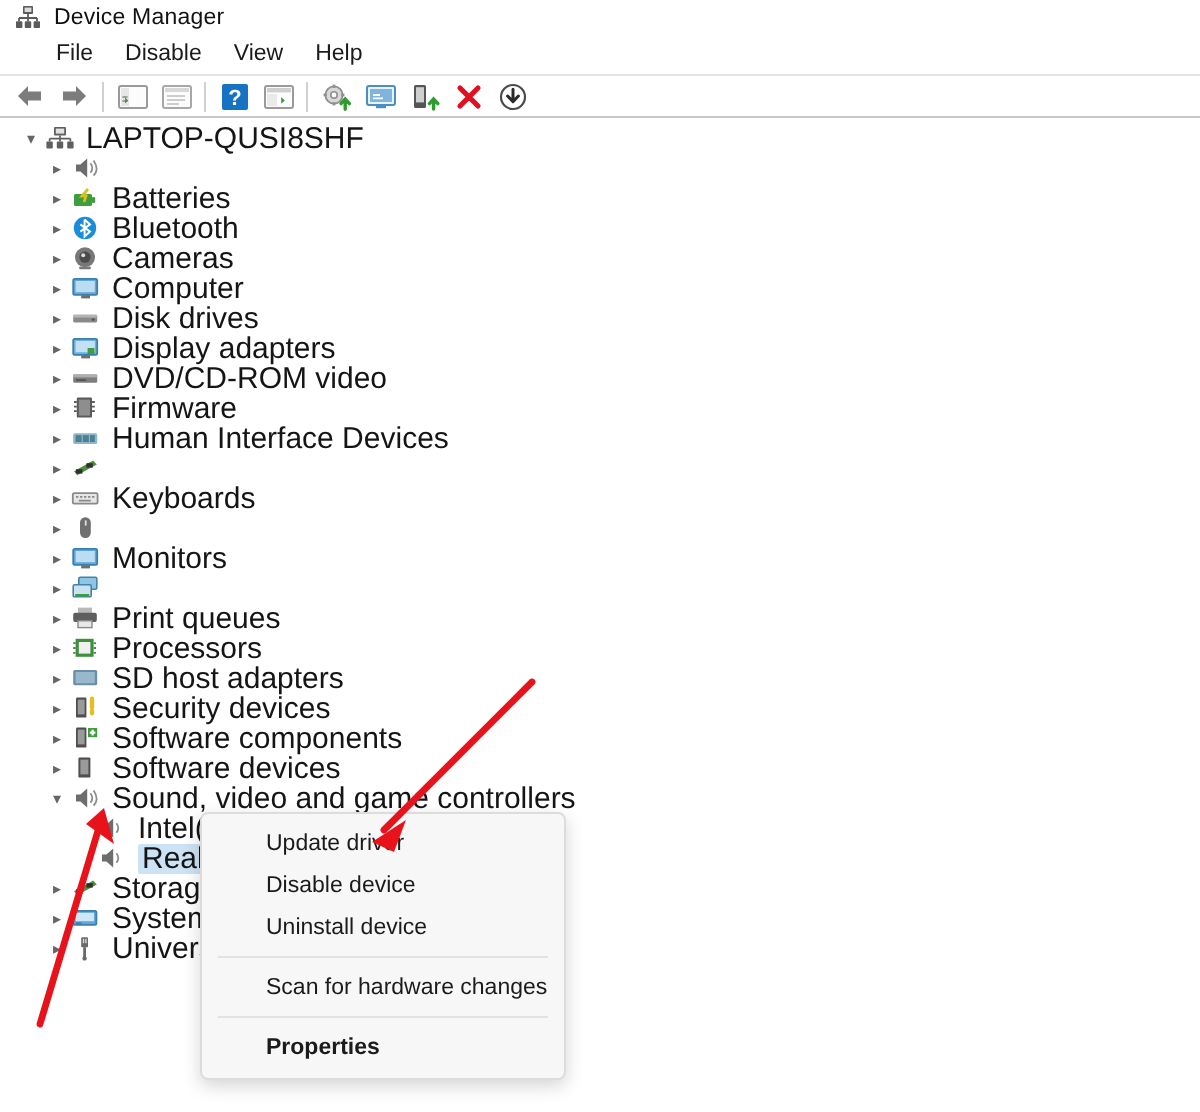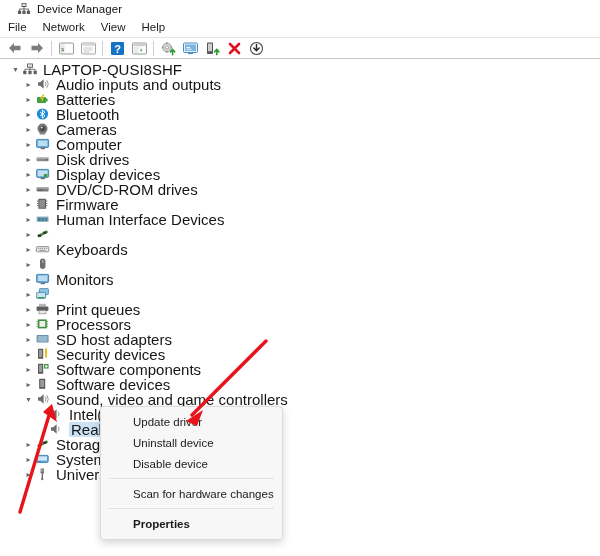--- a/index.html
+++ b/index.html
@@ -17,21 +17,21 @@
     position: relative;
     -webkit-font-smoothing: antialiased;
   }
 
   
   #titlebar {
     height: 18px;
     background: #ffffff;
     display: flex;
     align-items: center;
-    padding-left: 17px;
+    padding-left: 7px;
     box-sizing: border-box;
   }
   #titlebar .app-icon {
     width: 14px;
     height: 14px;
     margin-right: 6px;
     flex: none;
     position: relative;
   }
   #titlebar .title-text {
@@ -39,21 +39,21 @@
     color: #111111;
     letter-spacing: 0.1px;
   }
 
   
   #menubar {
     height: 19px;
     background: #ffffff;
     display: flex;
     align-items: center;
-    padding-left: 0;
+    padding-left: 20px;
     box-sizing: border-box;
   }
   #menubar .menu-item {
     padding: 1px 8px 2px 8px;
     font-size: 11.5px;
     color: #1b1b1b;
     cursor: default;
   }
 
   
@@ -184,21 +184,21 @@
       <rect x="1" y="8.6" width="3.2" height="3.4" rx="0.4" fill="#5b5b5b"></rect>
       <rect x="5.4" y="8.6" width="3.2" height="3.4" rx="0.4" fill="#5b5b5b"></rect>
       <rect x="9.8" y="8.6" width="3.2" height="3.4" rx="0.4" fill="#5b5b5b"></rect>
     </svg>
   </span>
   <span class="title-text">Device Manager</span>
 </div>
 
 <div id="menubar">
   <div class="menu-item">File</div>
-  <div class="menu-item">Network</div>
+  <div class="menu-item">Disable</div>
   <div class="menu-item">View</div>
   <div class="menu-item">Help</div>
 </div>
 
 <div id="toolbar">
 
   <div class="tb-btn">
     <svg width="16" height="14" viewBox="0 0 16 14">
       <path d="M7 2 L2 7 L7 12 V9.3 H13.5 V4.7 H7 Z" fill="#7c7c7c"></path>
     </svg>
@@ -303,21 +303,20 @@
   </div>
 
   <div class="row depth1">
     <span class="chev">▸</span>
     <span class="ico">
       <svg width="16" height="14" viewBox="0 0 16 14">
           <path d="M3 5.2 H5.2 L8.6 2.3 V11.7 L5.2 8.8 H3 Z" fill="#6d6d6d"></path>
           <path d="M10.2 4.6 q1.9 2.4 0 4.8 M11.8 3.2 q3 4.3 0 7.6" stroke="#8d8d8d" stroke-width="0.9" fill="none"></path>
         </svg>
     </span>
-    <span class="lbl">Audio inputs and outputs</span>
   </div>
 
   <div class="row depth1">
     <span class="chev">▸</span>
     <span class="ico">
       <svg width="16" height="14" viewBox="0 0 16 14">
           <rect x="2" y="5" width="9" height="6" rx="0.8" fill="#3f9c3f"></rect>
           <rect x="11" y="6.6" width="1.6" height="2.8" fill="#3f9c3f"></rect>
           <path d="M9 2.5 l-3 3.5 h2 l-1 3" stroke="#d8c020" stroke-width="1.4" fill="none"></path>
         </svg>
@@ -376,33 +375,33 @@
   <div class="row depth1">
     <span class="chev">▸</span>
     <span class="ico">
       <svg width="16" height="14" viewBox="0 0 16 14">
           <rect x="1.6" y="2.4" width="12" height="8" rx="0.8" fill="#6fb3dd" stroke="#3b7fae" stroke-width="0.9"></rect>
           <rect x="2.8" y="3.5" width="9.6" height="5.6" fill="#c4e0f4"></rect>
           <rect x="5.6" y="10.6" width="4.4" height="1.6" fill="#6e6e6e"></rect>
           <rect x="8.8" y="7" width="3.4" height="3" fill="#3f9c3f"></rect>
         </svg>
     </span>
-    <span class="lbl">Display devices</span>
+    <span class="lbl">Display adapters</span>
   </div>
 
   <div class="row depth1">
     <span class="chev">▸</span>
     <span class="ico">
       <svg width="16" height="14" viewBox="0 0 16 14">
           <rect x="1.6" y="5.2" width="12" height="4.2" rx="0.7" fill="#7d7d7d"></rect>
           <rect x="1.6" y="5.2" width="12" height="1.5" fill="#aeaeae"></rect>
           <rect x="3" y="7.6" width="5" height="0.9" fill="#555555"></rect>
         </svg>
     </span>
-    <span class="lbl">DVD/CD-ROM drives</span>
+    <span class="lbl">DVD/CD-ROM video</span>
   </div>
 
   <div class="row depth1">
     <span class="chev">▸</span>
     <span class="ico">
       <svg width="16" height="14" viewBox="0 0 16 14">
           <rect x="3.4" y="1.8" width="7.6" height="10" rx="0.6" fill="#5a5a5a"></rect>
           <rect x="4.4" y="2.8" width="5.6" height="8" fill="#8e8e8e"></rect>
           <path d="M3.4 4 h-1.4 M3.4 6.3 h-1.4 M3.4 8.6 h-1.4 M11 4 h1.4 M11 6.3 h1.4 M11 8.6 h1.4" stroke="#5a5a5a" stroke-width="0.9"></path>
         </svg>
@@ -615,22 +614,22 @@
           <circle cx="7.3" cy="12.2" r="1.1" fill="#6a6a6a"></circle>
         </svg>
     </span>
     <span class="lbl">Universal Serial Bus controllers</span>
   </div>
 
 </div>
 
 <div id="ctxmenu">
   <div class="mi">Update driver</div>
+  <div class="mi">Disable device</div>
   <div class="mi">Uninstall device</div>
-  <div class="mi">Disable device</div>
   <div class="msep"></div>
   <div class="mi">Scan for hardware changes</div>
   <div class="msep"></div>
   <div class="mi bold">Properties</div>
 </div>
 
 <svg id="annotations">
   <g>
     <line x1="266" y1="341" x2="192" y2="415" stroke="#e8131a" stroke-width="3.4" stroke-linecap="round"></line>
     <polygon points="186,421 203,410 197,426" fill="#e8131a"></polygon>

